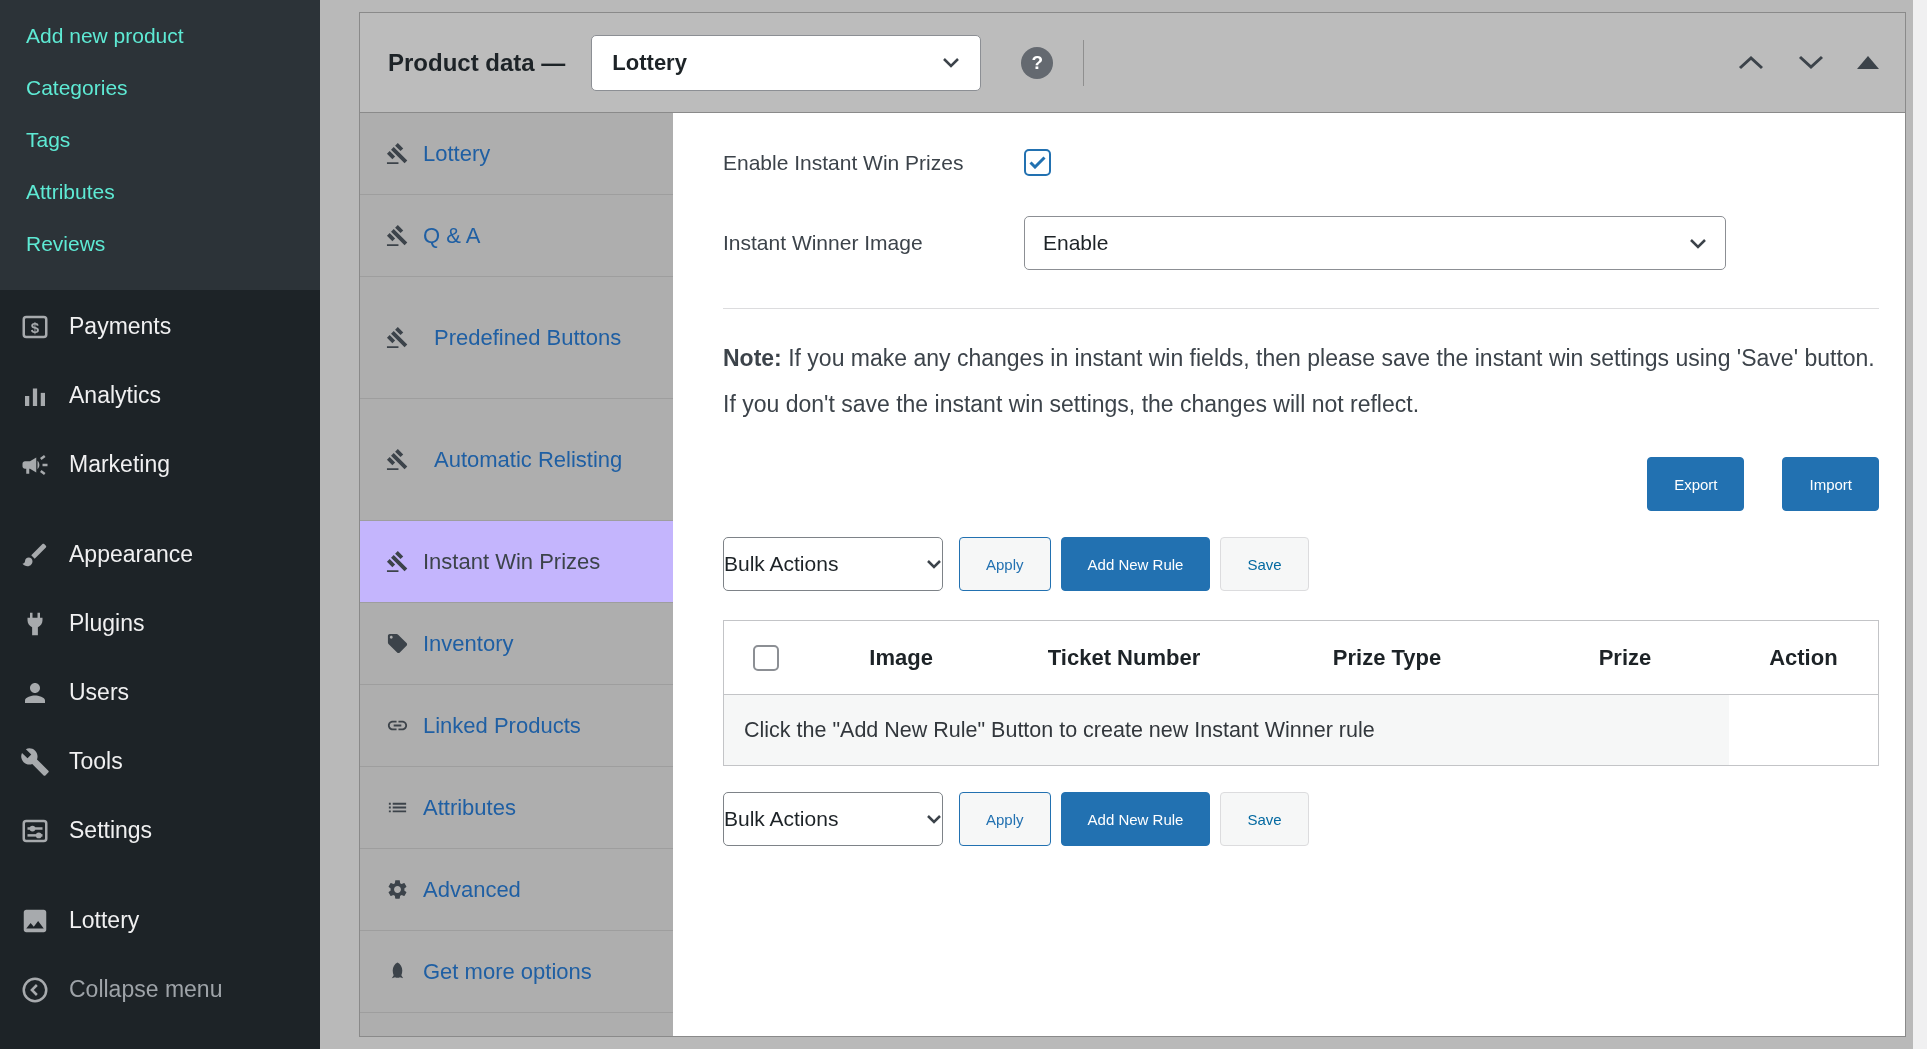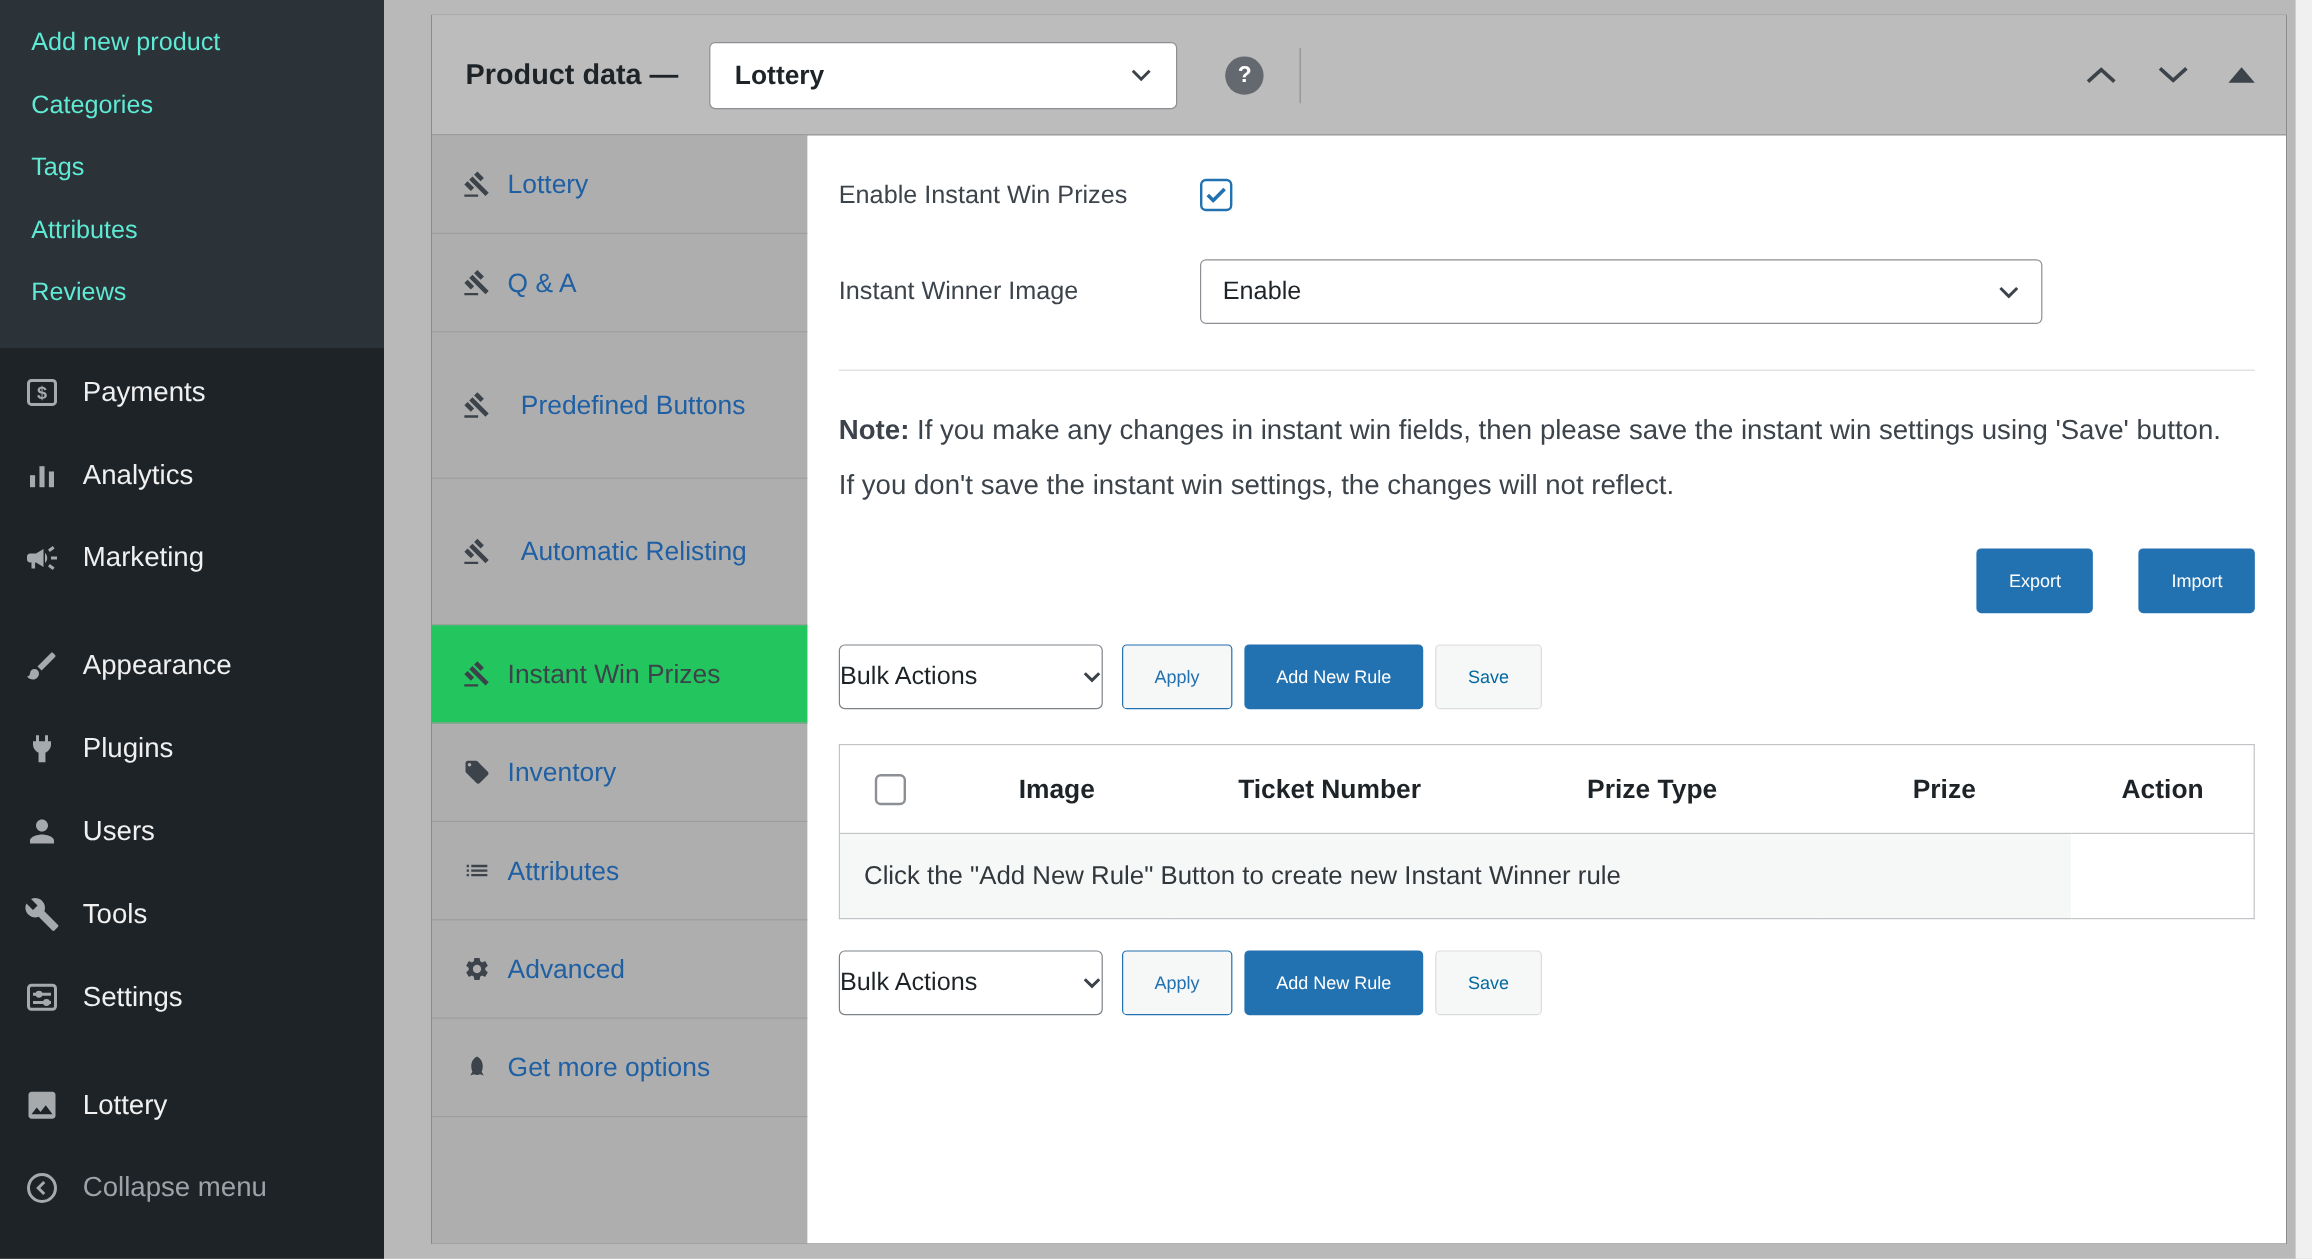--- a/index.html
+++ b/index.html
@@ -32,26 +32,26 @@
   .pd-controls { margin-left:auto; display:flex; align-items:center; gap:32px; }
   .chev-btn { cursor:pointer; display:flex; }
   .toggle-tri { width:0; height:0; border-left:11px solid transparent; border-right:11px solid transparent; border-bottom:13px solid #3c434a; cursor:pointer; }
 
   .pd-body { flex:1; display:flex; min-height:0; }
 
   
   .tabs { width:313px; flex-shrink:0; background:#aeaeae; }
   .tab { display:flex; align-items:center; gap:14px; padding:0 12px 0 26px; height:82px; border-bottom:1px solid #9e9e9e; color:#1f5fa3; font-size:22px; cursor:pointer; line-height:1.45; }
   .tab.tall { height:122px;gap:25px; }
-  .tab.active { background:#22c55e; color:#3c434a; }
+  .tab.active { background:#c4b5fd; color:#3c434a; }
   .t-icon { width:23px; height:23px; flex-shrink:0; }
   .t-icon * { fill:#3c434a; }
 
   
-  .panel { flex:1; background:#fff; padding:36px 26px 0; min-width:0; }
+  .panel { flex:1; background:#fff; padding:36px 26px 0; min-width:0;margin-left:24px; }
   .form-row { display:flex; align-items:center; }
   .form-row + .form-row { margin-top:40px; }
   .form-label { width:301px; font-size:21px; color:#3c434a; flex-shrink:0; }
   .checkbox { width:27px; height:27px; border:2px solid #2271b1; border-radius:5px; background:#fff; display:flex; align-items:center; justify-content:center; cursor:pointer; }
   .img-select { width:702px; height:54px; padding:0 18px; font-size:21px; }
   .divider { margin-top:38px; border-top:1px solid #dcdcde; }
   .note { margin-top:26px; font-size:23px; line-height:46px; color:#3c434a; max-width:1160px; }
   .note b { font-weight:bold; }
 
   .export-row { display:flex; justify-content:flex-end; gap:38px; margin-top:30px; }
@@ -231,20 +231,26 @@
             <svg class="t-icon" viewBox="0 0 24 24">
                 <path d="M1 21h12v2H1zM5.24 8.07l2.83-2.83 14.14 14.14-2.83 2.83zM12.32 1l5.66 5.66-2.83 2.83-5.66-5.66zM3.83 9.48l5.66 5.66-2.83 2.83-5.66-5.66z"></path>
               </svg>
             <span>Instant Win Prizes</span>
           </div>
           <div class="tab">
             <svg class="t-icon" viewBox="0 0 24 24">
                 <path d="M21.41 11.58l-9-9C12.05 2.22 11.55 2 11 2H4c-1.1 0-2 .9-2 2v7c0 .55.22 1.05.59 1.42l9 9c.36.36.86.58 1.41.58.55 0 1.05-.22 1.41-.59l7-7c.37-.36.59-.86.59-1.41 0-.55-.23-1.06-.59-1.42zM5.5 7C4.67 7 4 6.33 4 5.5S4.67 4 5.5 4 7 4.67 7 5.5 6.33 7 5.5 7z"></path>
               </svg>
             <span>Inventory</span>
+          </div>
+          <div class="tab">
+            <svg class="t-icon" viewBox="0 0 24 24">
+                <path d="M3.9 12c0-1.71 1.39-3.1 3.1-3.1h4V7H7c-2.76 0-5 2.24-5 5s2.24 5 5 5h4v-1.9H7c-1.71 0-3.1-1.39-3.1-3.1zM8 13h8v-2H8v2zm9-6h-4v1.9h4c1.71 0 3.1 1.39 3.1 3.1s-1.39 3.1-3.1 3.1h-4V17h4c2.76 0 5-2.24 5-5s-2.24-5-5-5z"></path>
+              </svg>
+            <span>Linked Products</span>
           </div>
           <div class="tab">
             <svg class="t-icon" viewBox="0 0 24 24">
                 <path d="M3 9h2V7H3v2zm0 4h2v-2H3v2zm0 4h2v-2H3v2zm4 0h14v-2H7v2zm0-4h14v-2H7v2zM7 7v2h14V7H7z"></path>
               </svg>
             <span>Attributes</span>
           </div>
           <div class="tab">
             <svg class="t-icon" viewBox="0 0 24 24">
                 <path d="M19.14 12.94c.04-.3.06-.61.06-.94 0-.32-.02-.64-.07-.94l2.03-1.58c.18-.14.23-.41.12-.61l-1.92-3.32c-.12-.22-.37-.29-.59-.22l-2.39.96c-.5-.38-1.03-.7-1.62-.94l-.36-2.54c-.04-.24-.24-.41-.48-.41h-3.84c-.24 0-.43.17-.47.41l-.36 2.54c-.59.24-1.13.57-1.62.94l-2.39-.96c-.22-.08-.47 0-.59.22L2.74 8.87c-.12.21-.08.47.12.61l2.03 1.58c-.05.3-.09.63-.09.94s.02.64.07.94l-2.03 1.58c-.18.14-.23.41-.12.61l1.92 3.32c.12.22.37.29.59.22l2.39-.96c.5.38 1.03.7 1.62.94l.36 2.54c.05.24.24.41.48.41h3.84c.24 0 .44-.17.47-.41l.36-2.54c.59-.24 1.13-.56 1.62-.94l2.39.96c.22.08.47 0 .59-.22l1.92-3.32c.12-.22.07-.47-.12-.61l-2.01-1.58zM12 15.6c-1.98 0-3.6-1.62-3.6-3.6s1.62-3.6 3.6-3.6 3.6 1.62 3.6 3.6-1.62 3.6-3.6 3.6z"></path>

